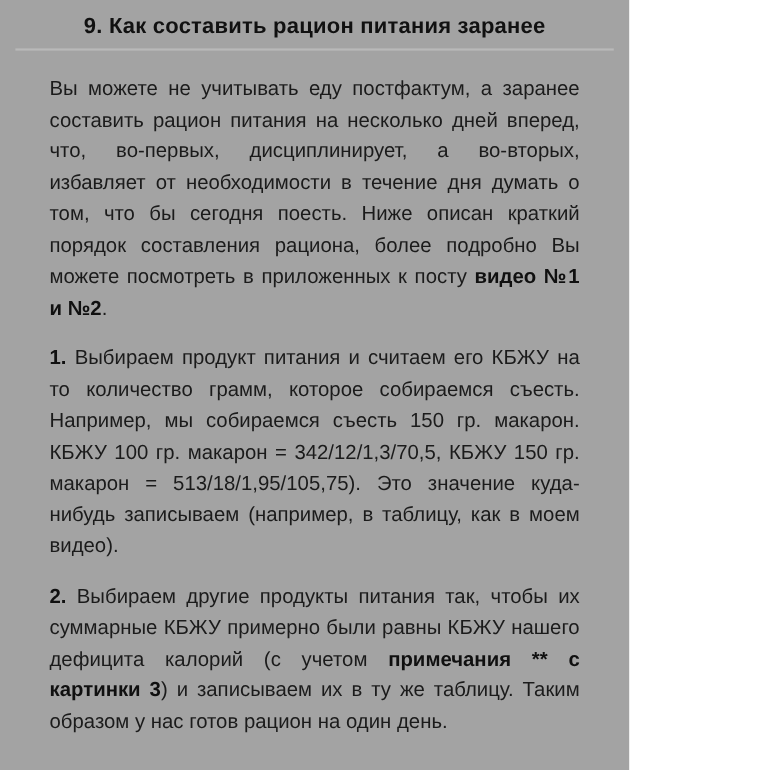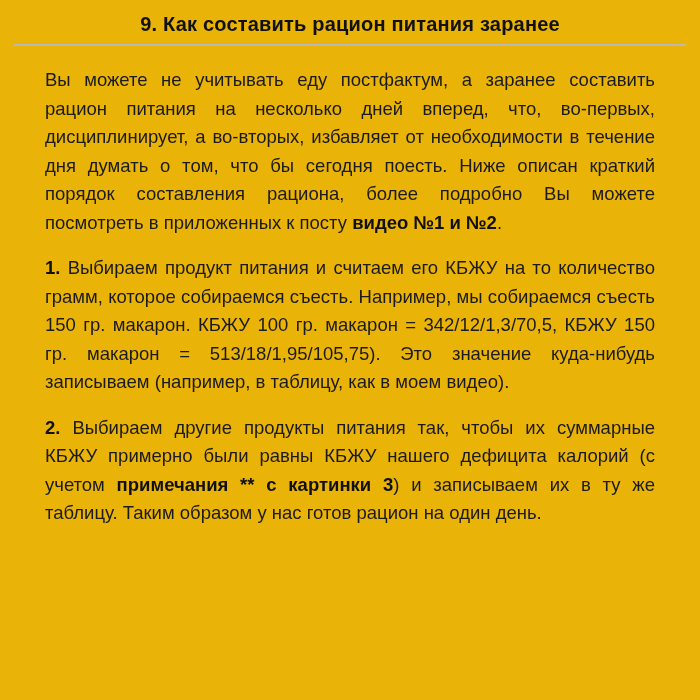--- a/index.html
+++ b/index.html
@@ -2,24 +2,24 @@
 <html><head>
 <meta charset="utf-8">
 <style>
   html, body {
     margin: 0;
     padding: 0;
     background: #ffffff;
   }
   .page {
     position: relative;
-    width: 700px;
+    width: 572px;
     height: 700px;
     box-sizing: border-box;
-    background: #eab308;
+    background: #a3a3a3;
     font-family: "Liberation Sans", sans-serif;
     color: #1a1a1a;
     overflow: hidden;
   }
   .doc-title {
     margin: 0;
     padding-top: 12px;
     text-align: center;
     font-size: 20px;
     line-height: 24px;

